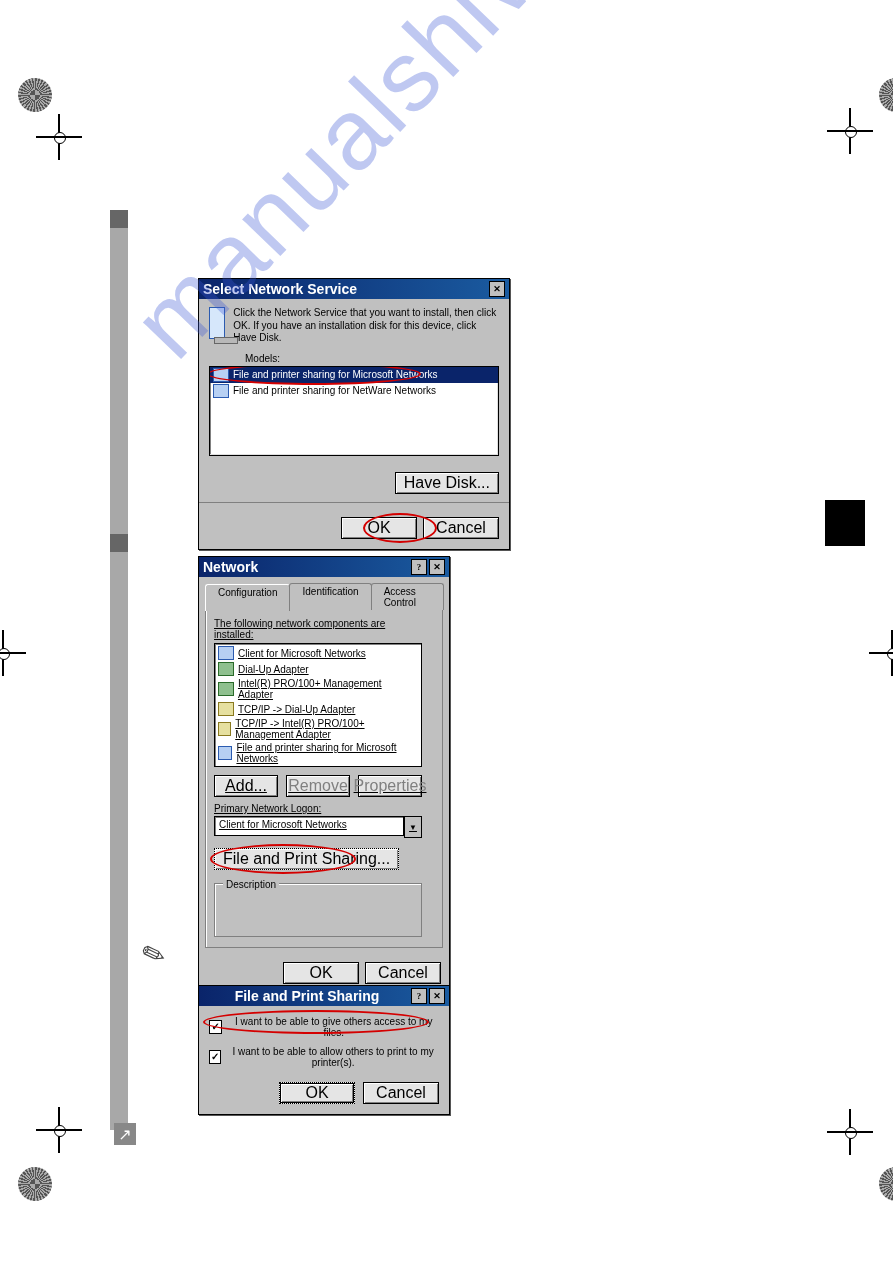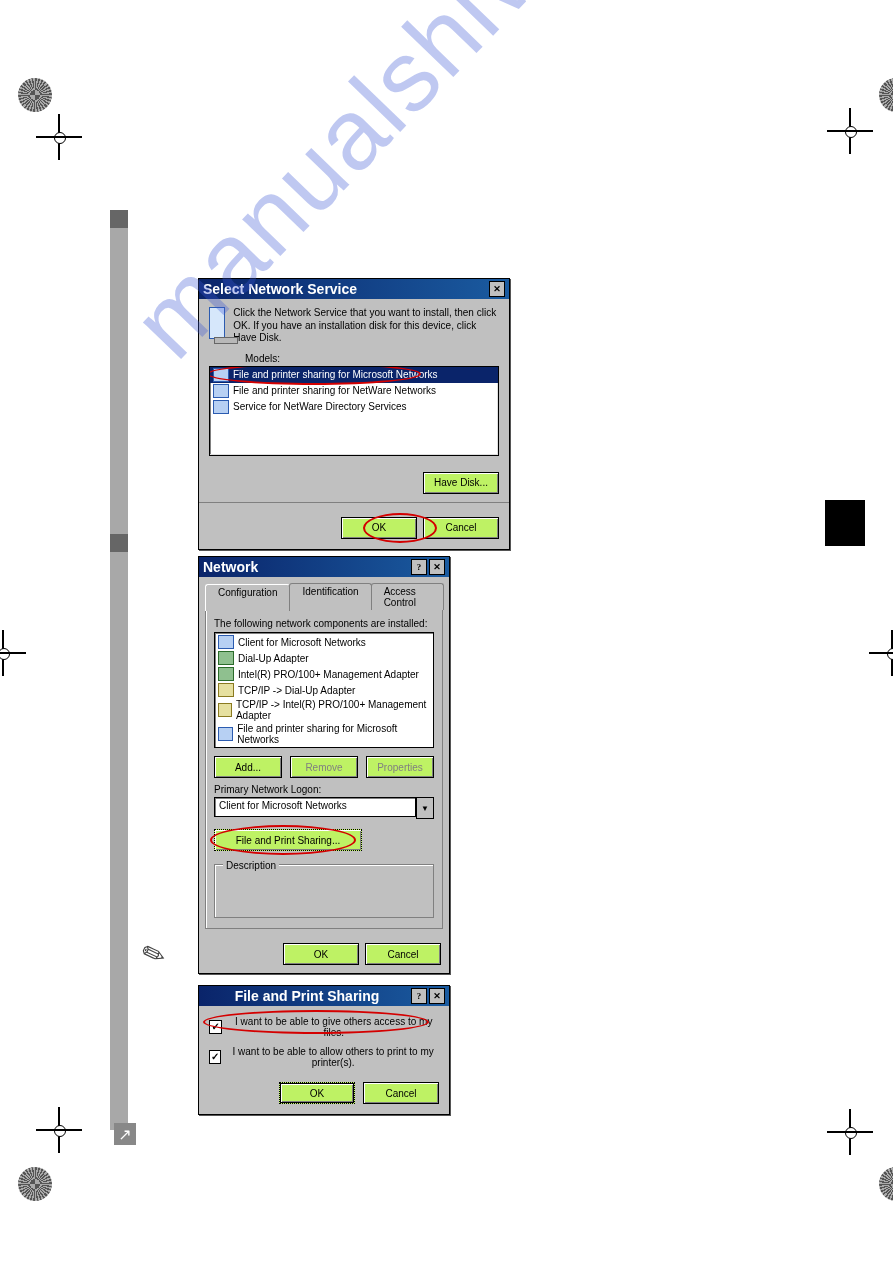--- a/index.html
+++ b/index.html
@@ -35,22 +35,22 @@
   .dlg { position:absolute; background:#c0c0c0; border:1px solid #000; box-shadow: 1px 1px 0 #555; z-index:5; }
   .titlebar { background: linear-gradient(90deg,#0a246a,#1a5ba0); color:#fff; font-weight:bold;
     padding:2px 4px; display:flex; align-items:center; height:16px; }
   .titlebar .ttl { flex:1; font-size:14px; }
   .titlebar .btns { display:flex; gap:2px; }
   .tb-btn { width:14px; height:14px; background:#c0c0c0; border:1px solid #000; display:flex;
     align-items:center; justify-content:center; font-size:9px; font-weight:bold; color:#000; }
   .tb-btn.help { font-family: serif; }
   .body { padding:8px 10px; }
   .winbtn { display:inline-flex; align-items:center; justify-content:center; min-width:58px; height:20px;
-    background:#bef264; border:1px solid #000; box-shadow: inset 1px 1px 0 #fff, inset -1px -1px 0 #808080;
-    font-size:10px; padding:0 8px; }
+    background:#e5e5e5; border:1px solid #000; box-shadow: inset 1px 1px 0 #fff, inset -1px -1px 0 #808080;
+    font-size:16px; padding:0 8px; }
   .winbtn.disabled { color:#808080; }
   .redring { position:absolute; border:2px solid #d40000; border-radius:50%/50%; pointer-events:none; z-index:10; }
 
   
   .d1 { left:198px; top:278px; width:310px; }
   .d1 .body { display:flex; gap:8px; }
   .d1 .pcicon { width:30px; height:30px; background:#d6e7fb; border:1px solid #2b5bb0; position:relative; }
   .d1 .pcicon::after{content:"";position:absolute;bottom:-6px;left:4px;width:22px;height:5px;background:#b8b8b8;border:1px solid #666;}
   .d1 .instr { font-size:10px; line-height:1.25; }
   .d1 .models { padding:0 10px 10px 10px; }
@@ -61,22 +61,22 @@
   .d1 .li .ic { width:14px; height:12px; background:#b7d0f3; border:1px solid #2b5bb0; }
   .d1 .btnrow1 { display:flex; justify-content:flex-end; padding:6px 10px 0 10px; }
   .d1 .btnrow2 { display:flex; justify-content:flex-end; gap:6px; padding:14px 10px 10px 10px; border-top:1px solid #808080; margin-top:8px; }
 
   
   .d2 { left:198px; top:556px; width:250px; }
   .tabs { display:flex; padding:6px 6px 0 6px; gap:0; }
   .tab { border:1px solid #808080; border-bottom:none; background:#c0c0c0; padding:2px 12px; font-size:10px;
     border-top-left-radius:3px; border-top-right-radius:3px; margin-right:-1px; }
   .tab.active { background:#c0c0c0; position:relative; top:1px; border-top:1px solid #fff; border-left:1px solid #fff; }
-  .tabpanel { margin:0 6px 6px 6px; border:1px solid #808080; border-top:none; padding:8px 8px 10px 8px;
-    box-shadow: inset 1px 0 0 #fff; }
+  .tabpanel { margin:0 6px 6px 6px; border:1px solid #808080; border-top:none; padding:8px 20px 10px 8px;
+    box-shadow: inset 1px 0 0 #fff; text-decoration: underline; }
   .d2 .complbl { font-size:10px; margin-bottom:3px; }
   .d2 .complist { background:#fff; border:1px solid #000; box-shadow: inset 1px 1px 0 #808080; padding:1px; }
   .d2 .ci { display:flex; align-items:center; gap:4px; font-size:10px; padding:1px 2px; }
   .d2 .ci .ic { width:14px; height:12px; border:1px solid #2b5bb0; background:#b7d0f3; }
   .d2 .ci .ic.ad { background:#8fc08f; border-color:#2a6b2a; }
   .d2 .ci .ic.pr { background:#e6e0a0; border-color:#8a7a20; }
   .d2 .btnrow { display:flex; gap:8px; margin:8px 0 6px 0; }
   .d2 .btnrow .winbtn { flex:1; min-width:0; }
   .d2 .lbl { font-size:10px; margin:6px 0 2px 0; }
   .d2 .combo { display:flex; }
@@ -165,24 +165,20 @@
     <div class="models-lbl">Models:</div>
     <div class="listbox" style="position:relative;">
       <div class="li sel">
         <span class="ic"></span>
         <span>File and printer sharing for Microsoft Networks</span>
       </div>
       <div class="li">
         <span class="ic"></span>
         <span>File and printer sharing for NetWare Networks</span>
       </div>
-      <div class="li">
-        <span class="ic"></span>
-        <span>Service for NetWare Directory Services</span>
-      </div>
       <div class="redring" style="left:-3px; top:-4px; width:210px; height:18px;"></div>
     </div>
   </div>
   <div class="btnrow1">
     <div class="winbtn">Have Disk...</div>
   </div>
   <div class="btnrow2" style="position:relative;">
     <div class="winbtn">OK</div>
     <div class="winbtn">Cancel</div>
     <div class="redring" style="right:72px; top:10px; width:70px; height:26px;"></div>

